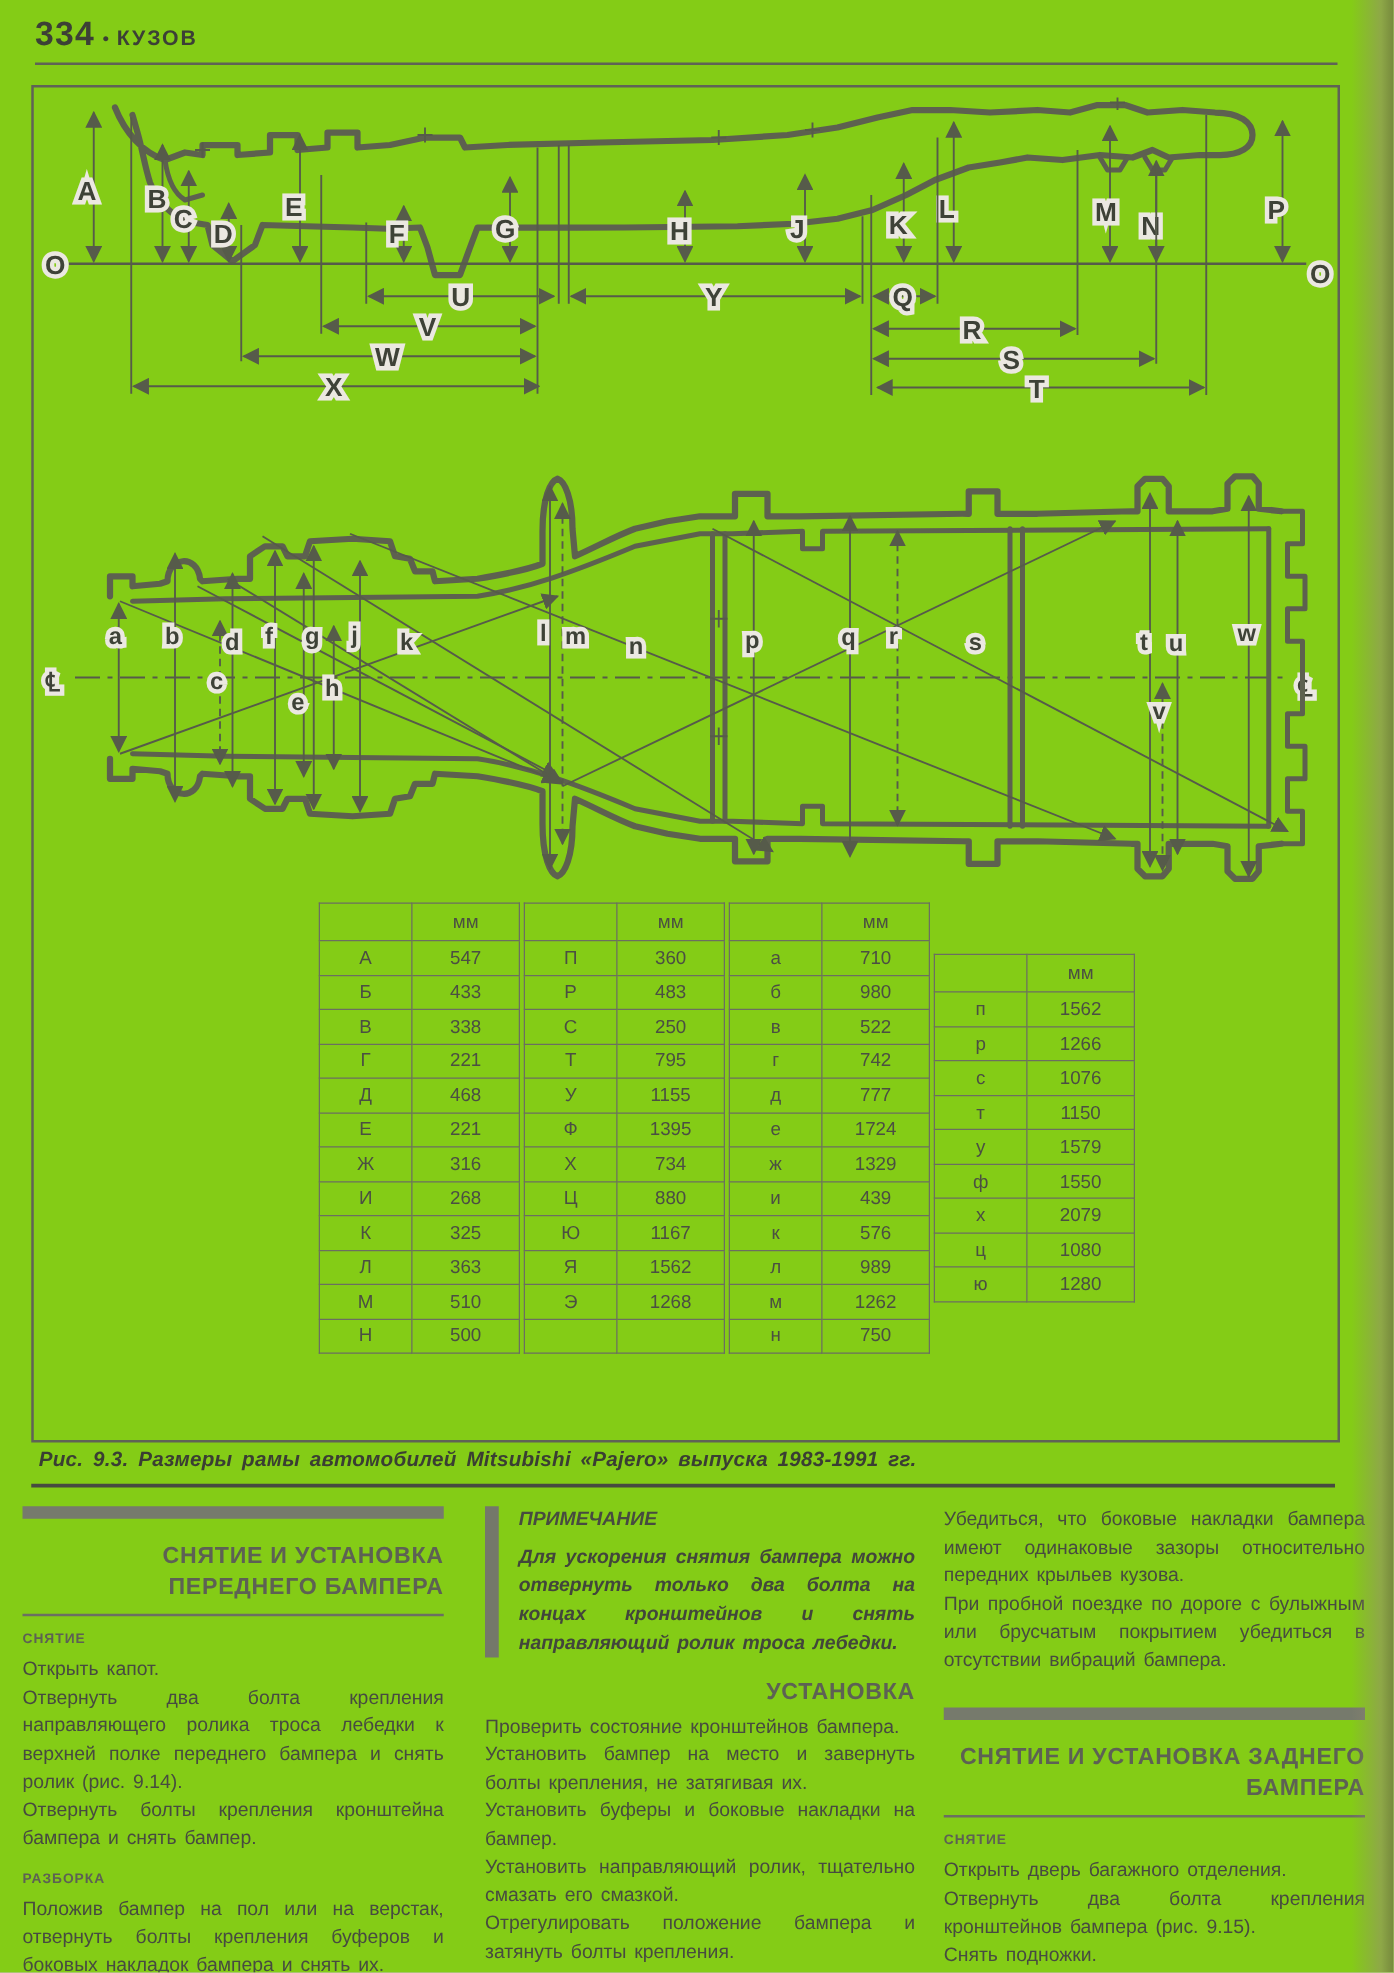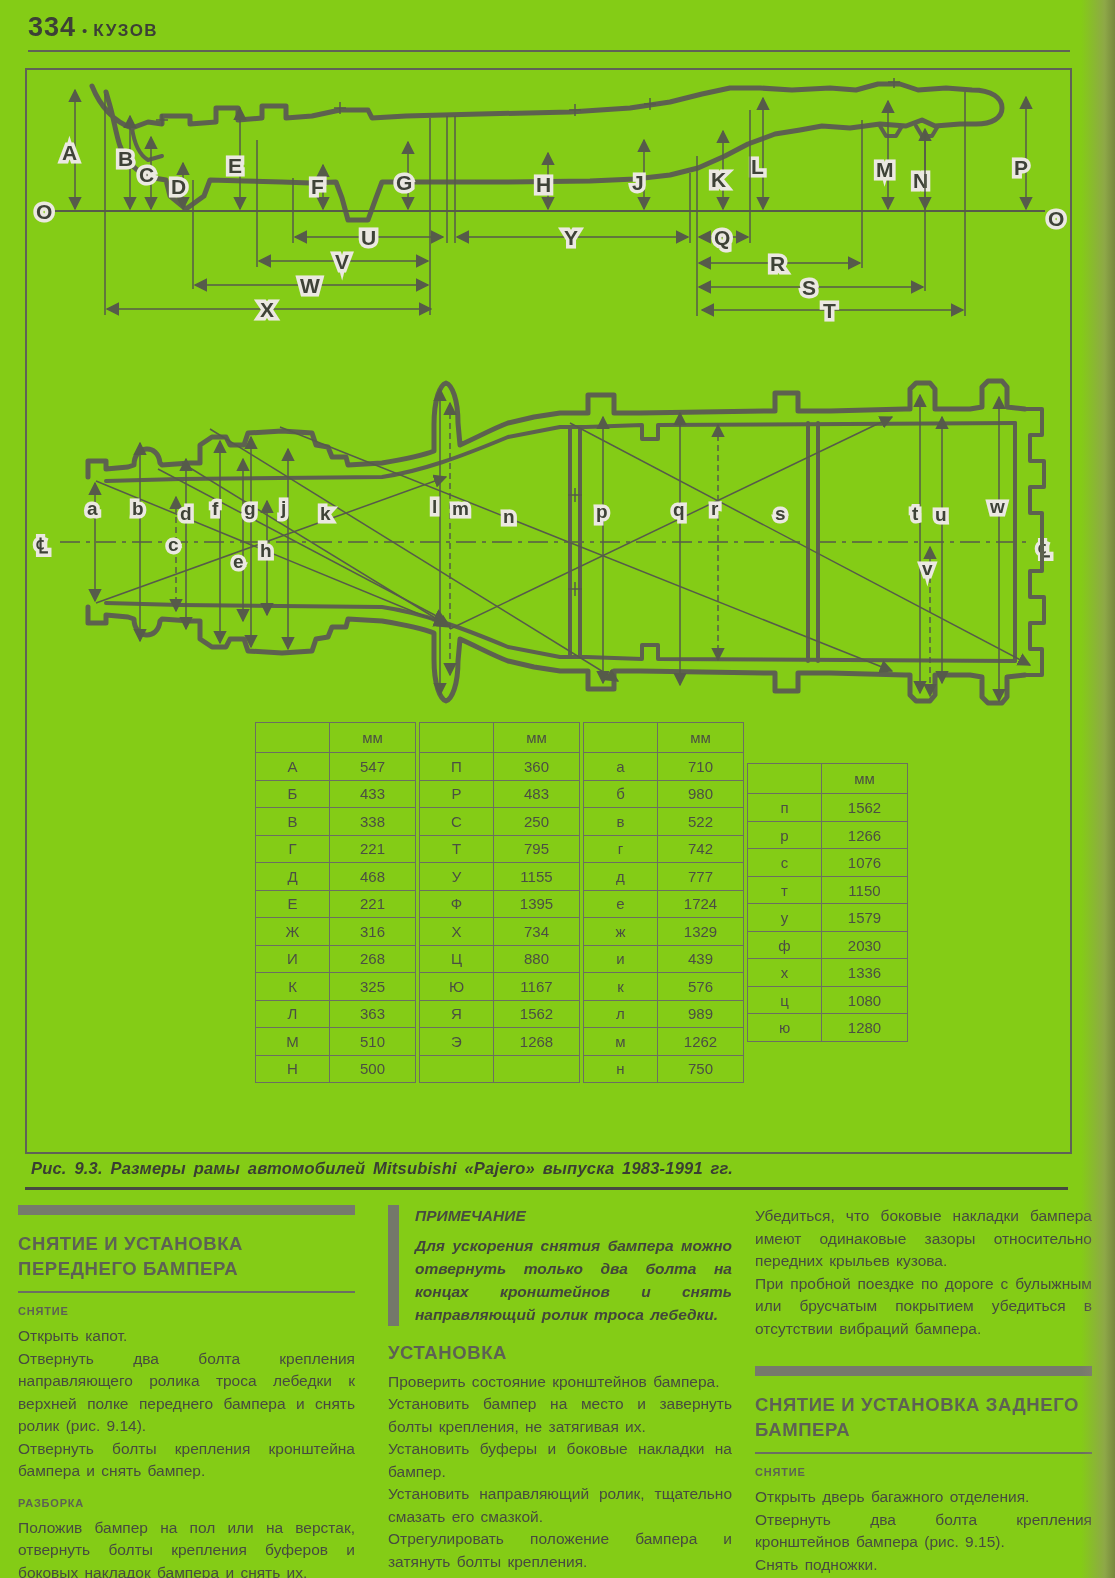--- a/index.html
+++ b/index.html
@@ -33,21 +33,21 @@
   .frame{fill:none;stroke:#5d614f;stroke-width:5;stroke-linejoin:round;stroke-linecap:round;}
   .frame.t4{stroke-width:4;}
   .thin{stroke:#565b4a;stroke-width:1.5;fill:none;}
   .dash{stroke-dasharray:6 4;}
   .cl{stroke-dasharray:20 6 4 6;}
   
   .col{position:absolute;top:1205px;}
   .col p{margin:0;font-size:15.5px;line-height:22.5px;text-align:justify;color:#474b40;word-spacing:2px;}
   .grbar{height:10px;background:#767a6c;margin-bottom:16px;}
   h2.bighead{margin:0 0 10px 0;font-size:18.5px;line-height:25px;font-weight:bold;
-      letter-spacing:.6px;color:#5d6154;}
+      letter-spacing:.6px;color:#5d6154;text-align:right;}
   .headrule{height:2px;background:#6b6f61;margin:0 0 12px 0;}
   h3.subhead{margin:14px 0 8px 0;font-size:11px;font-weight:bold;letter-spacing:.8px;color:#5d6154;}
   h3.subhead.first{margin-top:0;}
   
   .note{display:flex;margin-bottom:14px;}
   .notebar{width:11px;background:#74786a;margin-right:16px;flex:0 0 auto;}
   .notebody{font-style:italic;}
   .notetitle{font-size:16.5px;font-weight:600;margin:0 0 6px 0 !important;text-align:left !important;color:#4a4e42;}
   .note p.body{font-weight:bold;font-size:15.5px;line-height:23px;color:#42463b;}
 </style>
@@ -425,25 +425,25 @@
             <tr>
               <td class="c-letter">т</td>
               <td class="c-val">1150</td>
             </tr>
             <tr>
               <td class="c-letter">у</td>
               <td class="c-val">1579</td>
             </tr>
             <tr>
               <td class="c-letter">ф</td>
-              <td class="c-val">2030</td>
+              <td class="c-val">1550</td>
             </tr>
             <tr>
               <td class="c-letter">х</td>
-              <td class="c-val">1336</td>
+              <td class="c-val">2079</td>
             </tr>
             <tr>
               <td class="c-letter">ц</td>
               <td class="c-val">1080</td>
             </tr>
             <tr>
               <td class="c-letter">ю</td>
               <td class="c-val">1280</td>
             </tr>
           </tbody>

